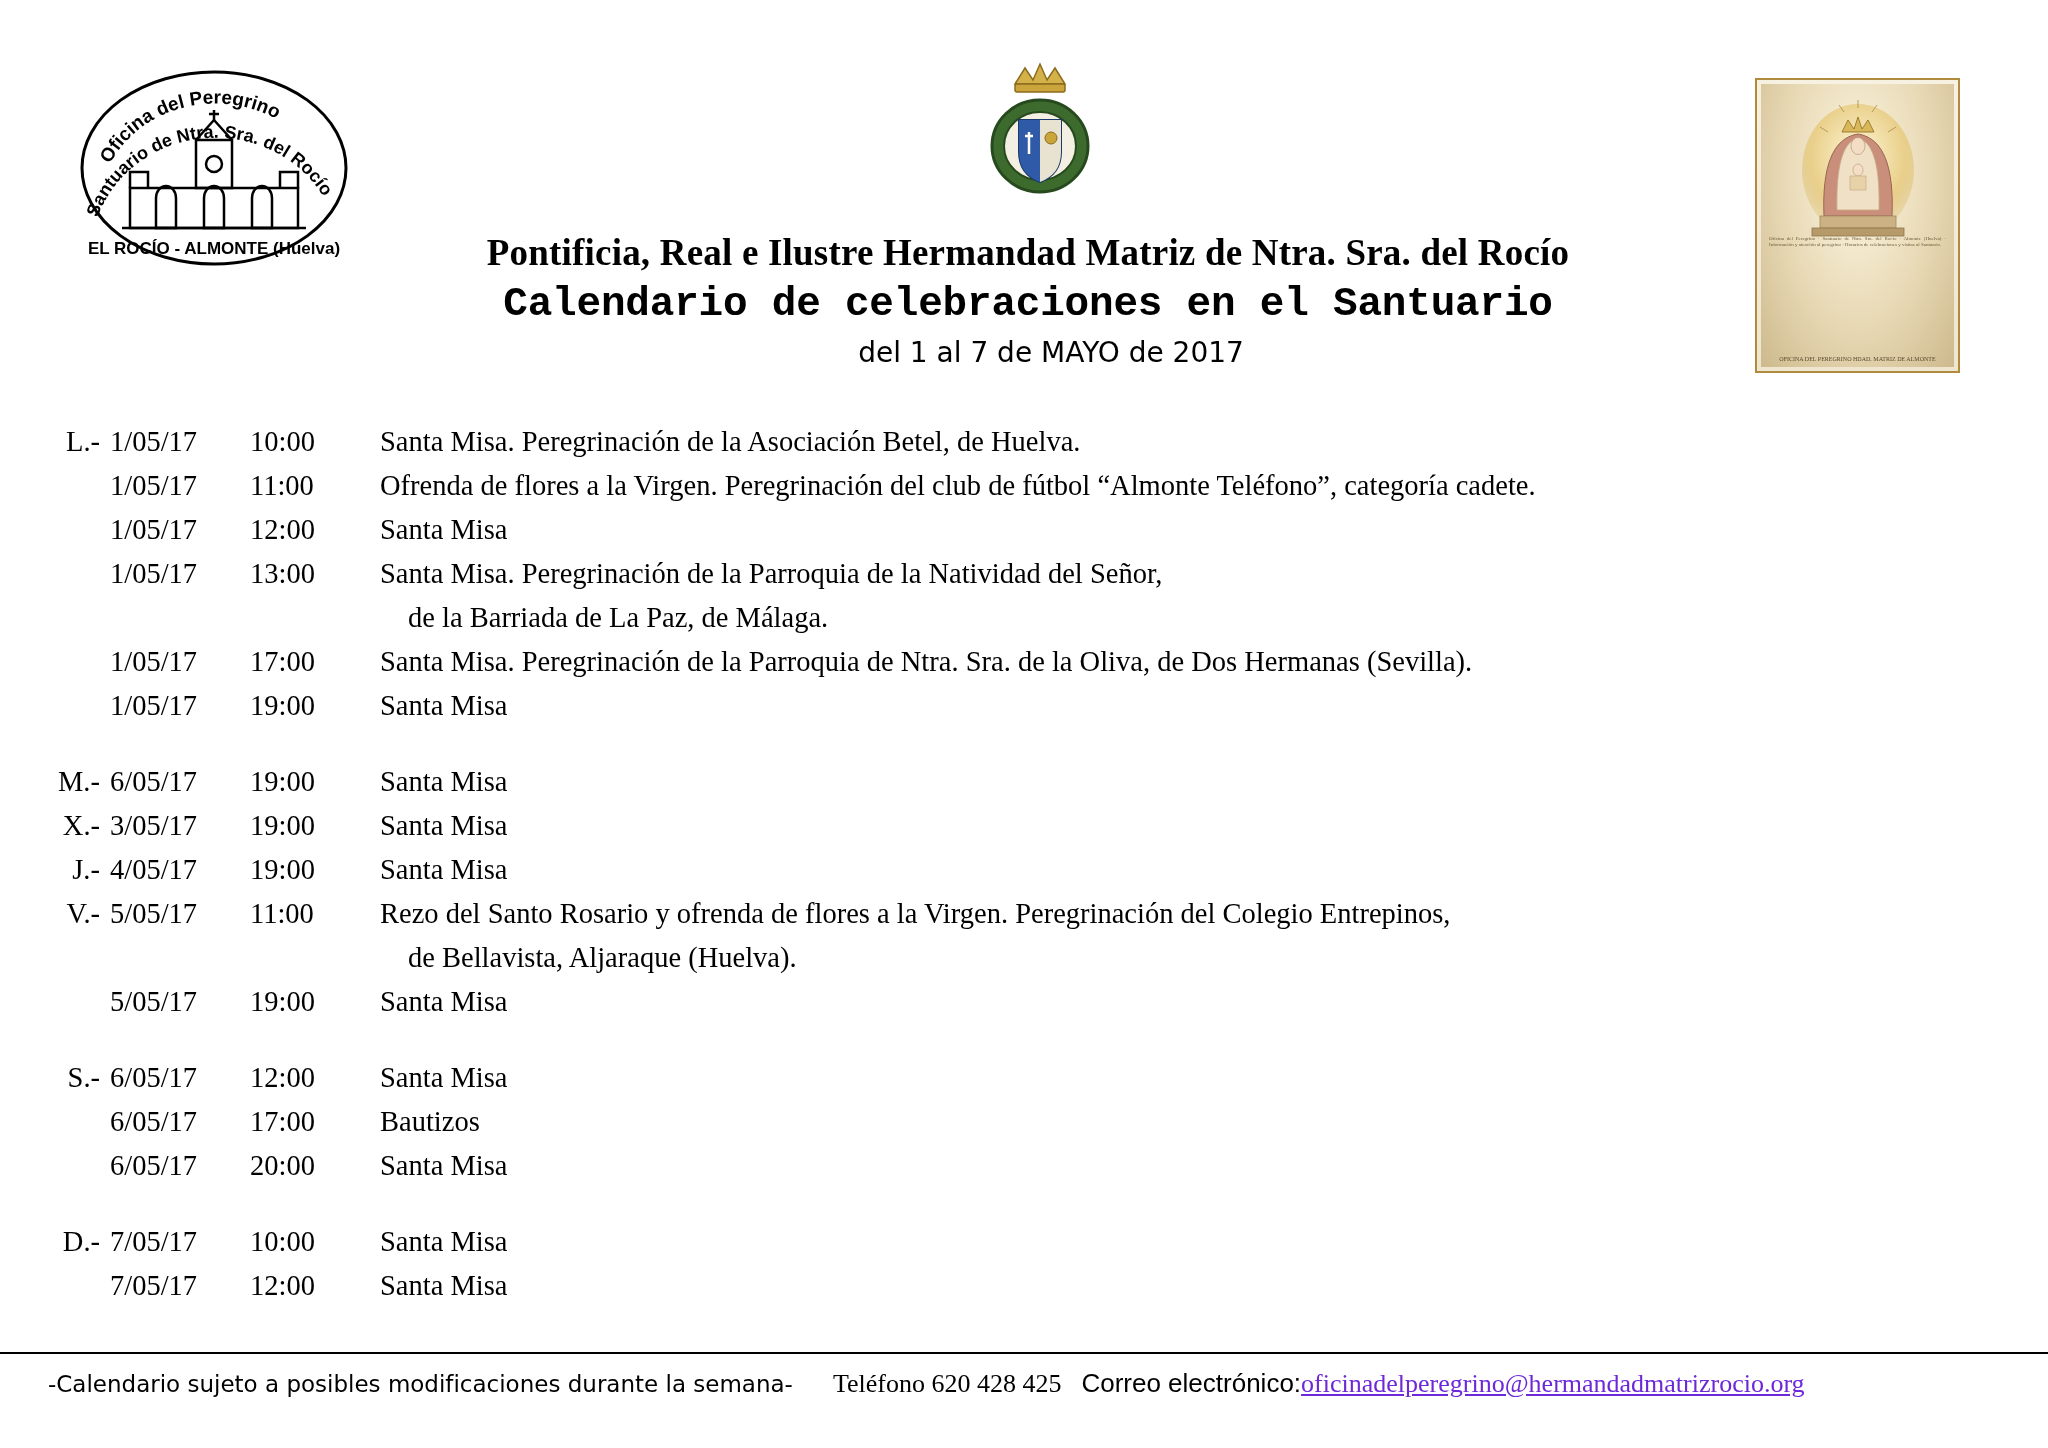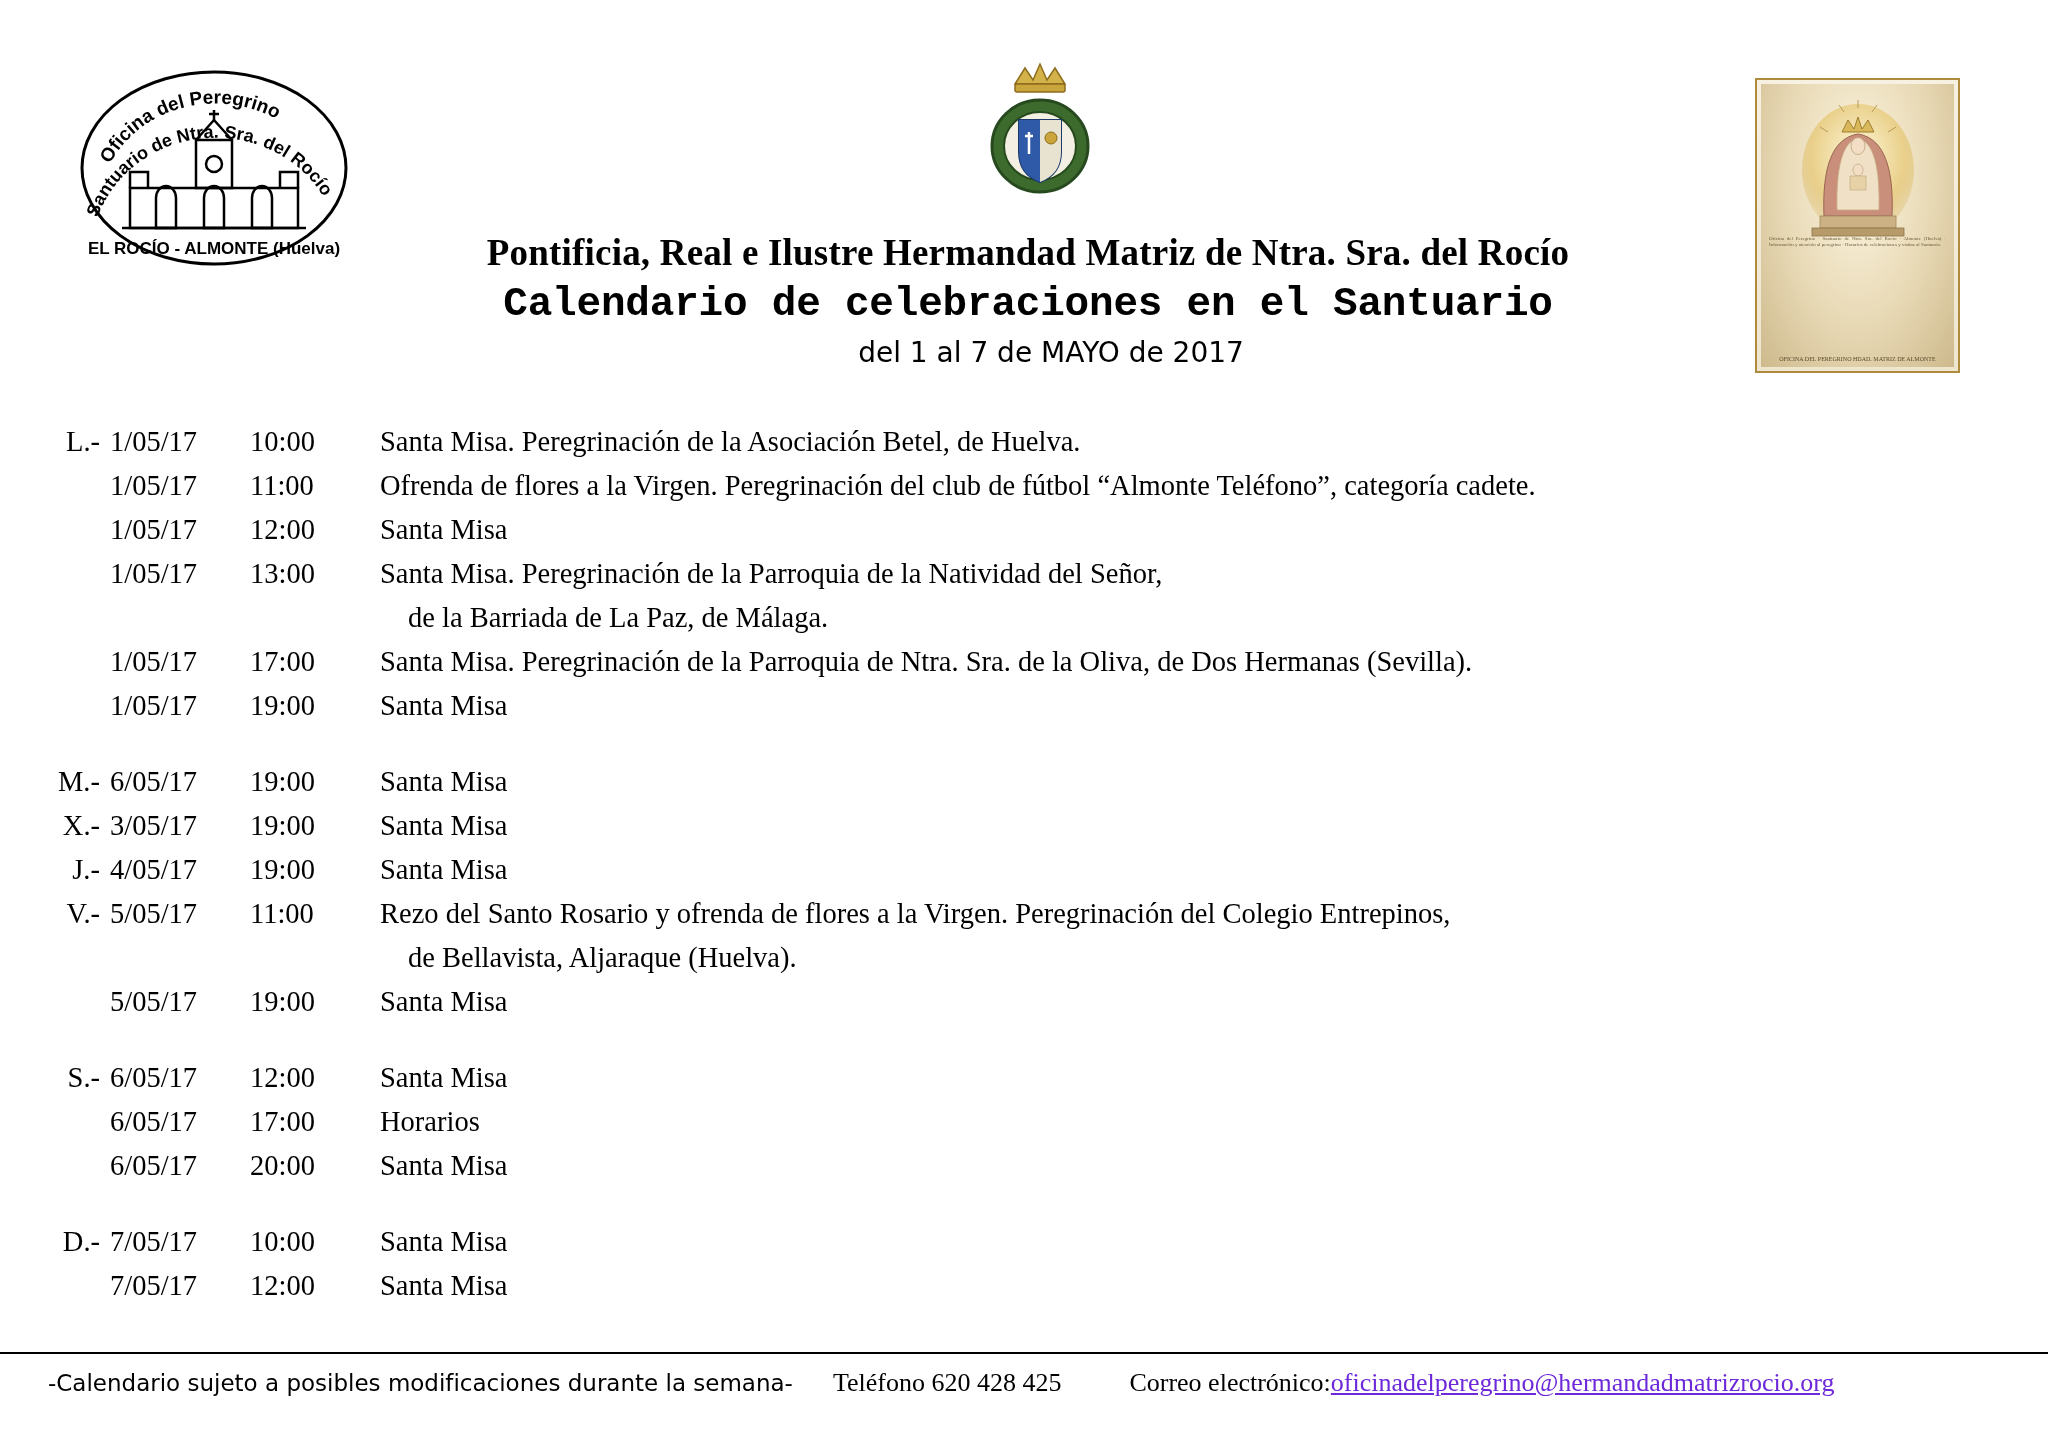--- a/index.html
+++ b/index.html
@@ -176,22 +176,22 @@
     padding: 0 48px;
   }
   .footer-note { white-space: nowrap; }
   .footer-phone {
     margin-left: 40px;
     font-family: "Liberation Serif", serif;
     font-size: 26px;
     white-space: nowrap;
   }
   .footer-mail-label {
-    margin-left: 68px;
-    font-family: Liberation Serif, serif;
+    margin-left: 20px;
+    font-family: Liberation Sans, sans-serif;
     font-size: 26px;
     white-space: nowrap;
   }
   .footer-mail {
     font-family: "Liberation Serif", serif;
     font-size: 26px;
     color: #6d28d9;
     text-decoration: underline;
     white-space: nowrap;
   }
@@ -380,21 +380,21 @@
     <div class="row">
       <div class="c-day">S.-</div>
       <div class="c-date">6/05/17</div>
       <div class="c-time">12:00</div>
       <div class="c-desc">Santa Misa</div>
     </div>
     <div class="row">
       <div class="c-day"></div>
       <div class="c-date">6/05/17</div>
       <div class="c-time">17:00</div>
-      <div class="c-desc">Horarios</div>
+      <div class="c-desc">Bautizos</div>
     </div>
     <div class="row">
       <div class="c-day"></div>
       <div class="c-date">6/05/17</div>
       <div class="c-time">20:00</div>
       <div class="c-desc">Santa Misa</div>
     </div>
     <div class="gap"></div>
     <div class="row">
       <div class="c-day">D.-</div>

